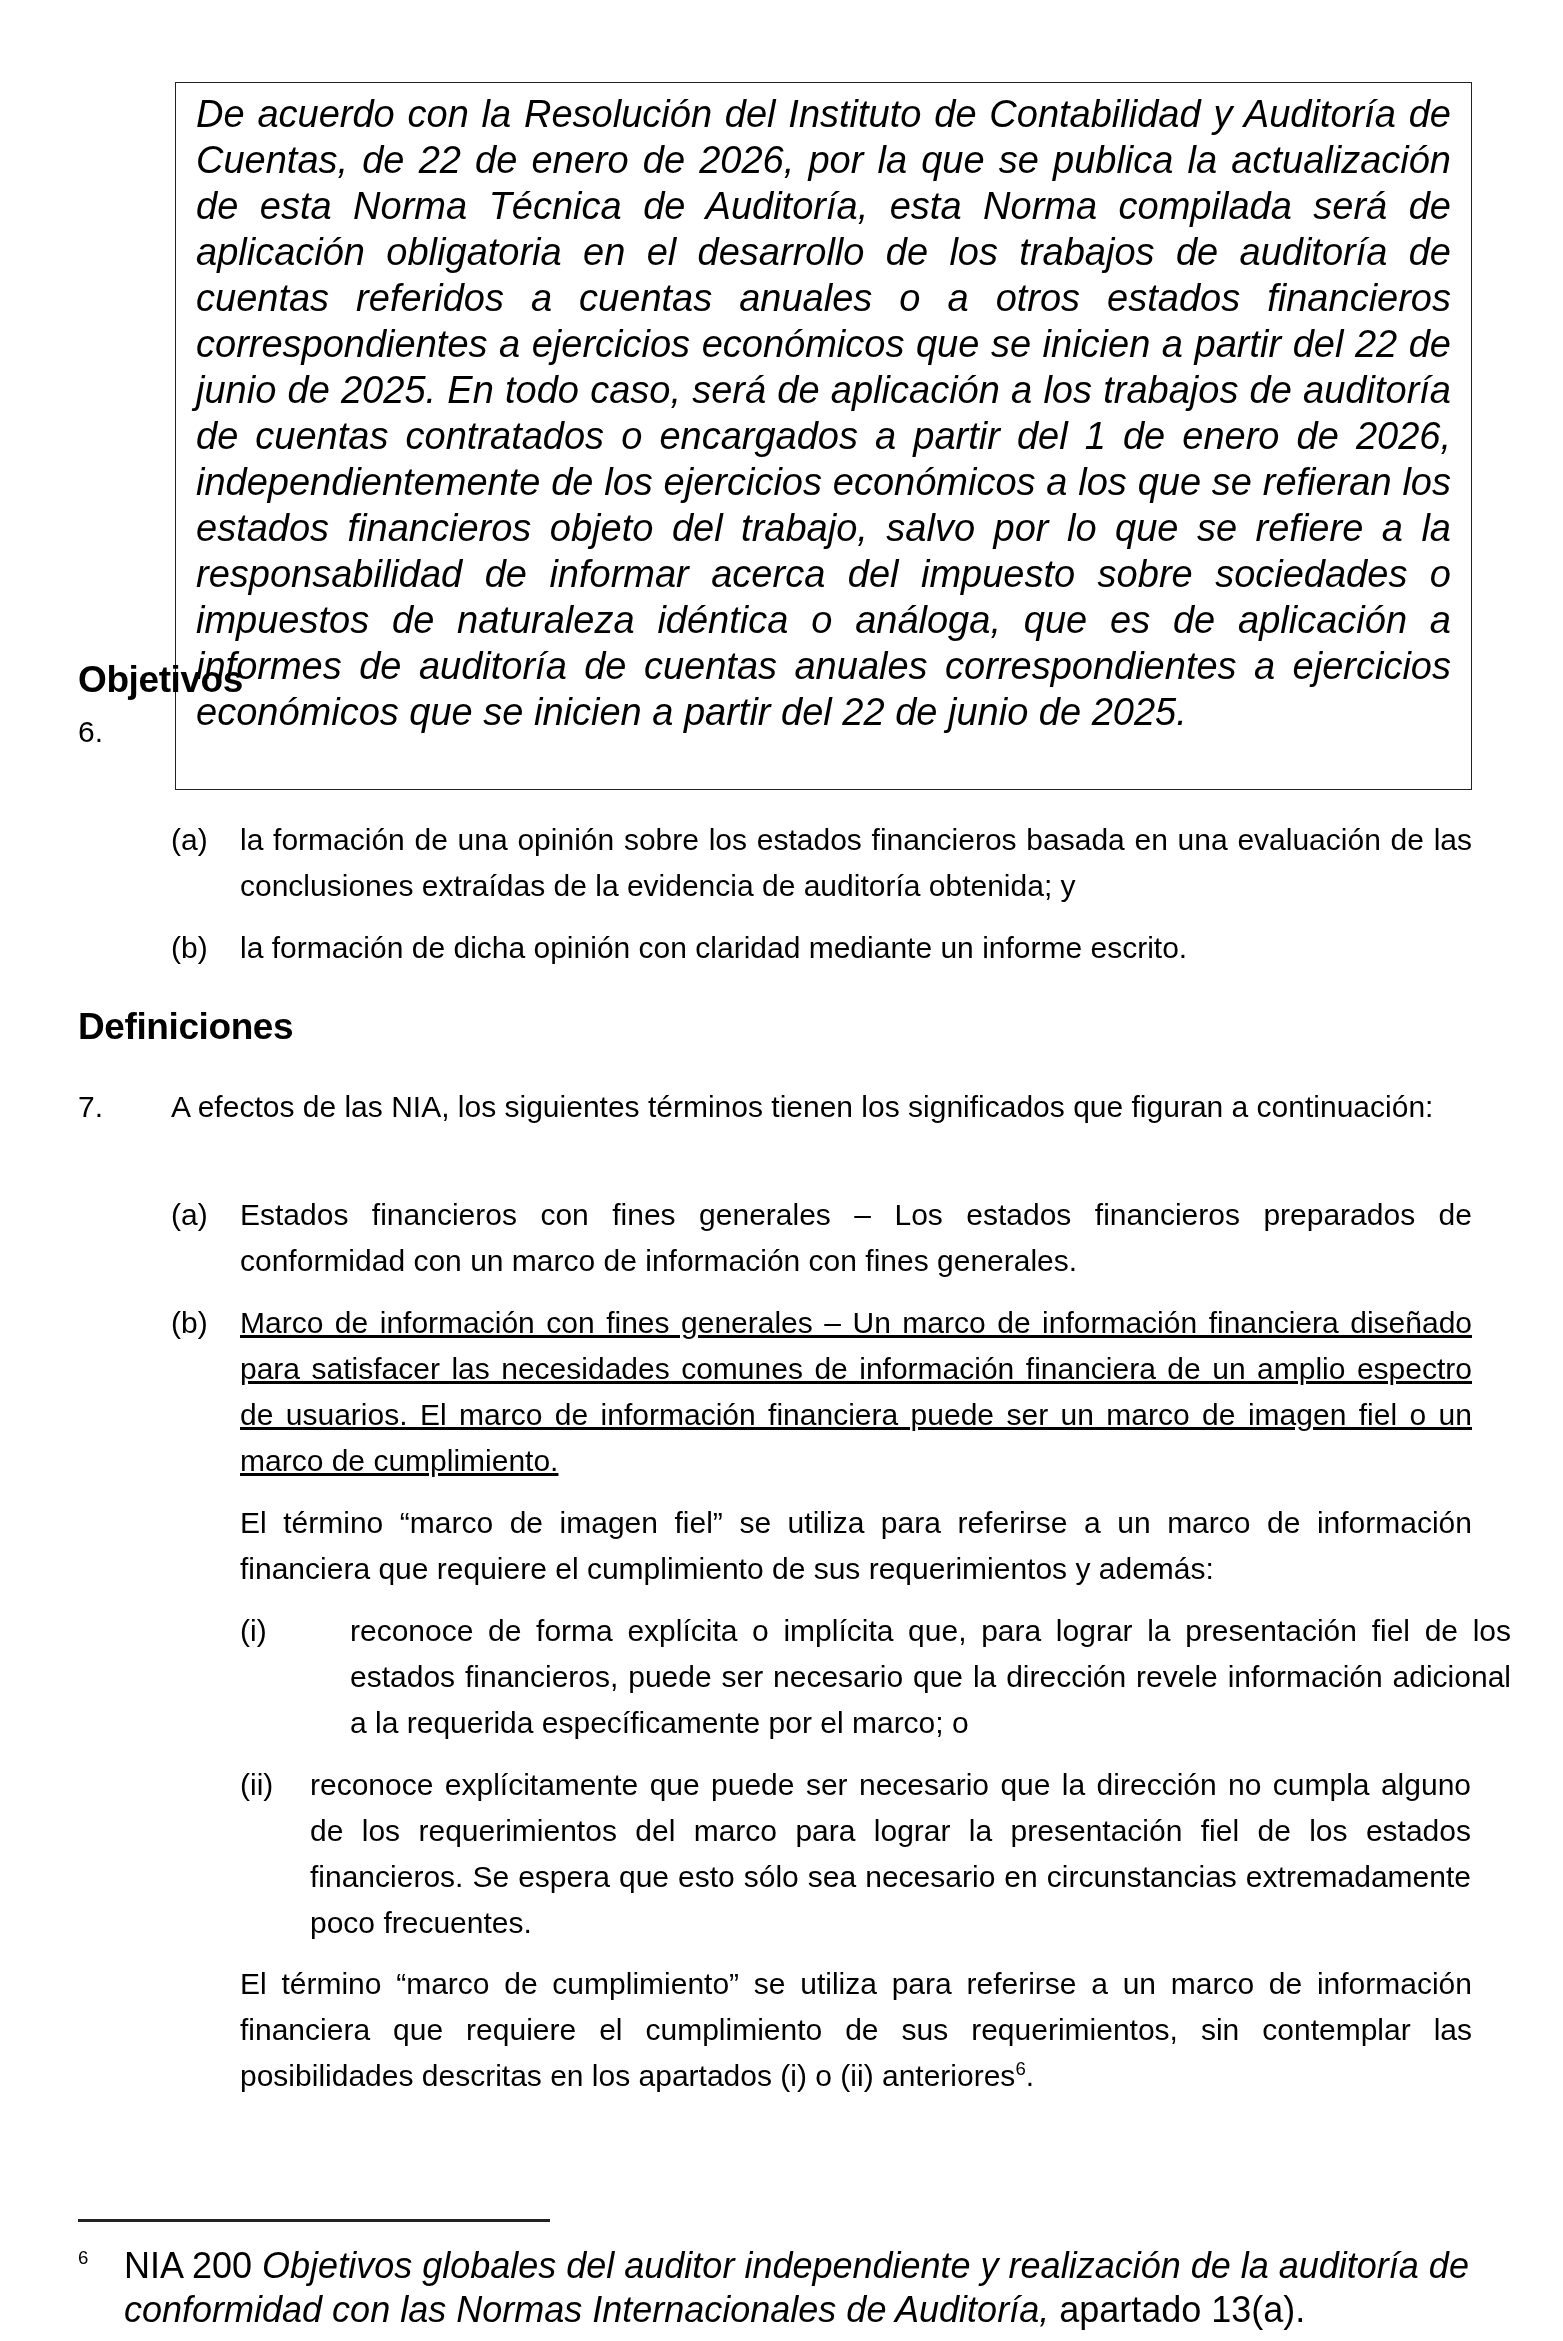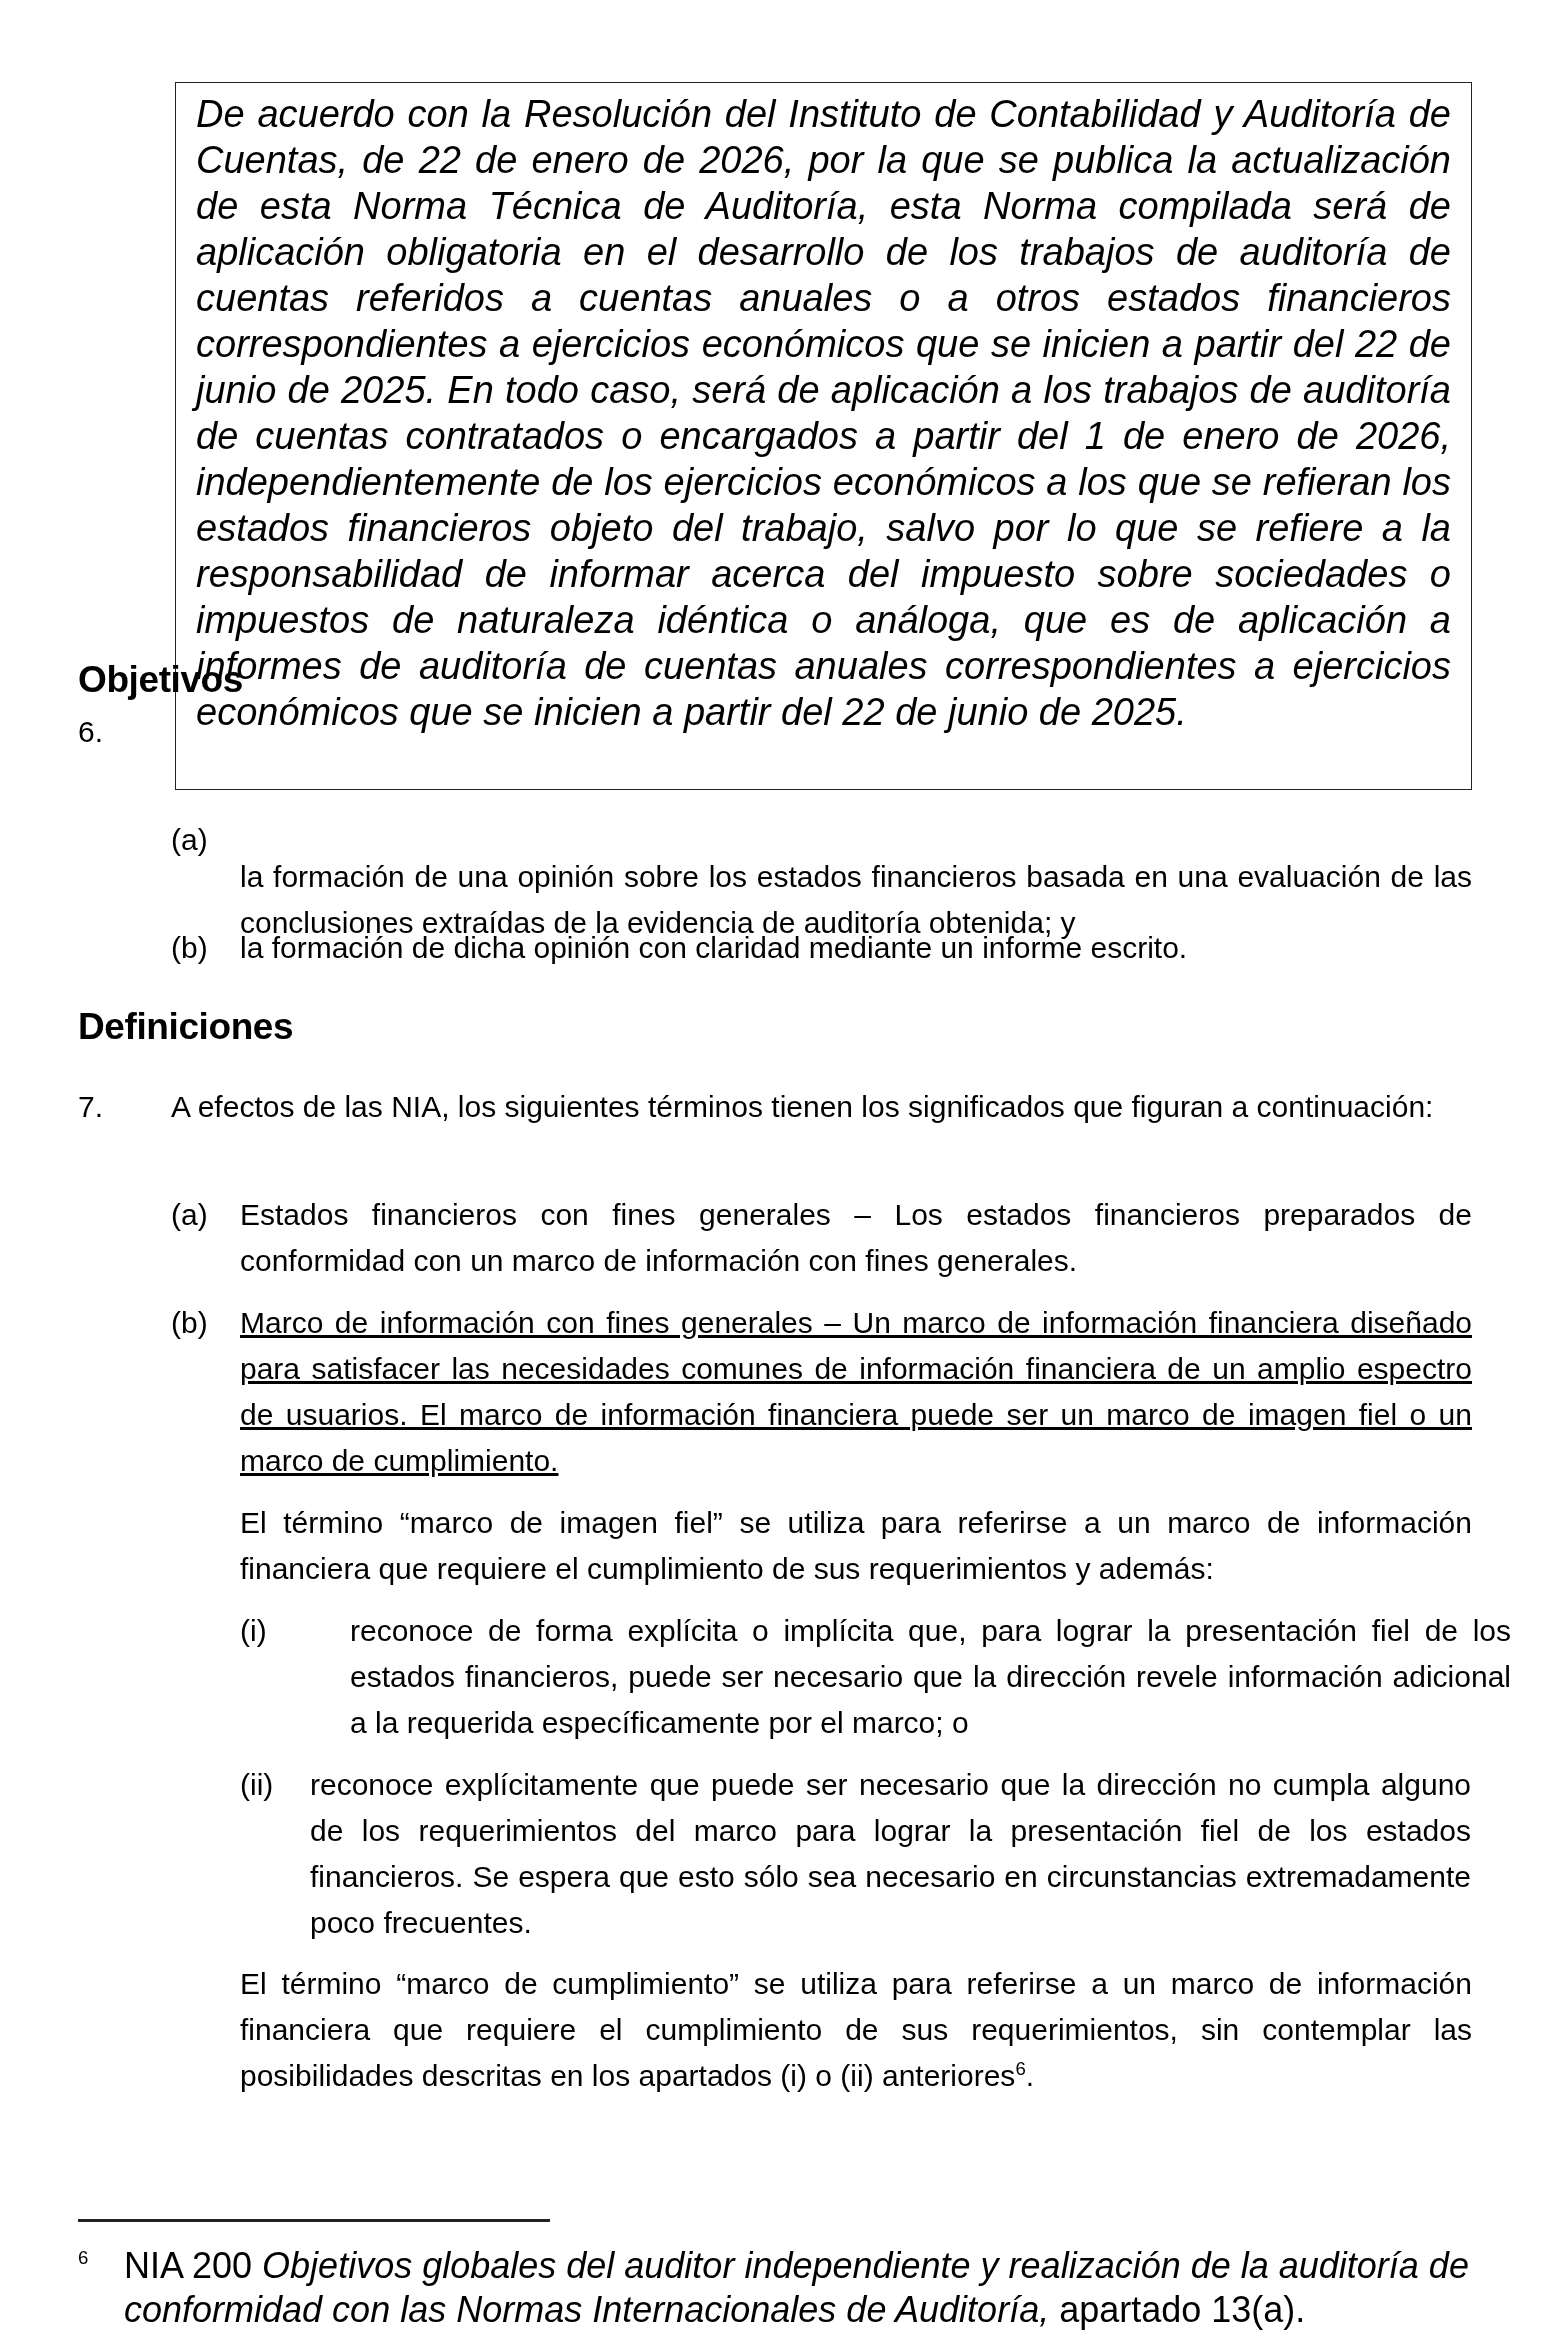--- a/index.html
+++ b/index.html
@@ -34,21 +34,21 @@
 
   <div class="notice-box">
     <span>De acuerdo con la Resolución del Instituto de Contabilidad y Auditoría de Cuentas, de 22 de enero de 2026, por la que se publica la actualización de esta Norma Técnica de Auditoría, esta Norma compilada será de aplicación obligatoria en el desarrollo de los trabajos de auditoría de cuentas referidos a cuentas anuales o a otros estados financieros correspondientes a ejercicios económicos que se inicien a partir del 22 de junio de 2025. En todo caso, será de aplicación a los trabajos de auditoría de cuentas contratados o encargados a partir del 1 de enero de 2026, independientemente de los ejercicios económicos a los que se refieran los estados financieros objeto del trabajo, salvo por lo que se refiere a la responsabilidad de informar acerca del impuesto sobre sociedades o impuestos de naturaleza idéntica o análoga, que es de aplicación a informes de auditoría de cuentas anuales correspondientes a ejercicios económicos que se inicien a partir del 22 de junio de 2025.</span>
   </div>
 
   <div class="heading" style="top:659px;">Objetivos</div>
 
   <div class="num" style="left:78px; top:709px;">6.</div>
 
   <div class="num" style="left:171px; top:817px;">(a)</div>
-  <div class="para" style="left:240px; top:817px; width:1232px;margin-top:37px;">la formación de una opinión sobre los estados financieros basada en una evaluación de las conclusiones extraídas de la evidencia de auditoría obtenida; y</div>
+  <div class="para" style="left:240px; top:817px; width:1232px;">la formación de una opinión sobre los estados financieros basada en una evaluación de las conclusiones extraídas de la evidencia de auditoría obtenida; y</div>
 
   <div class="num" style="left:171px; top:925px;">(b)</div>
   <div class="para" style="left:240px; top:925px; width:1232px;">la formación de dicha opinión con claridad mediante un informe escrito.</div>
 
   <div class="heading" style="top:1006px;text-align:right;">Definiciones</div>
 
   <div class="num" style="left:78px; top:1084px;">7.</div>
   <div class="para" style="left:171px; top:1084px; width:1299px;">A efectos de las NIA, los siguientes términos tienen los significados que figuran a continuación:</div>
 
   <div class="num" style="left:171px; top:1192px;">(a)</div>

